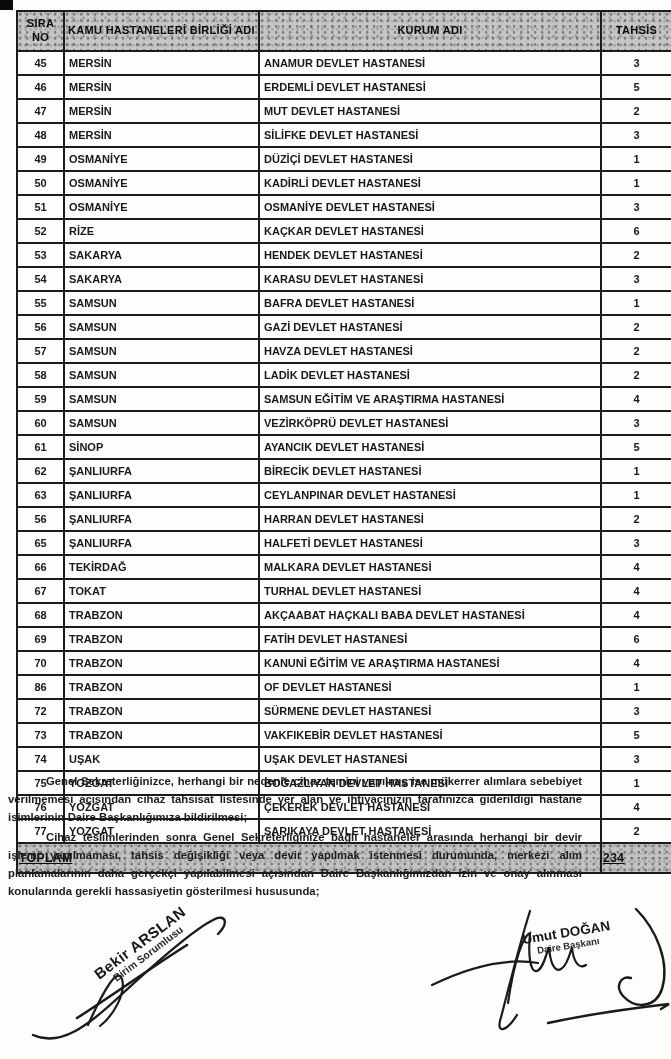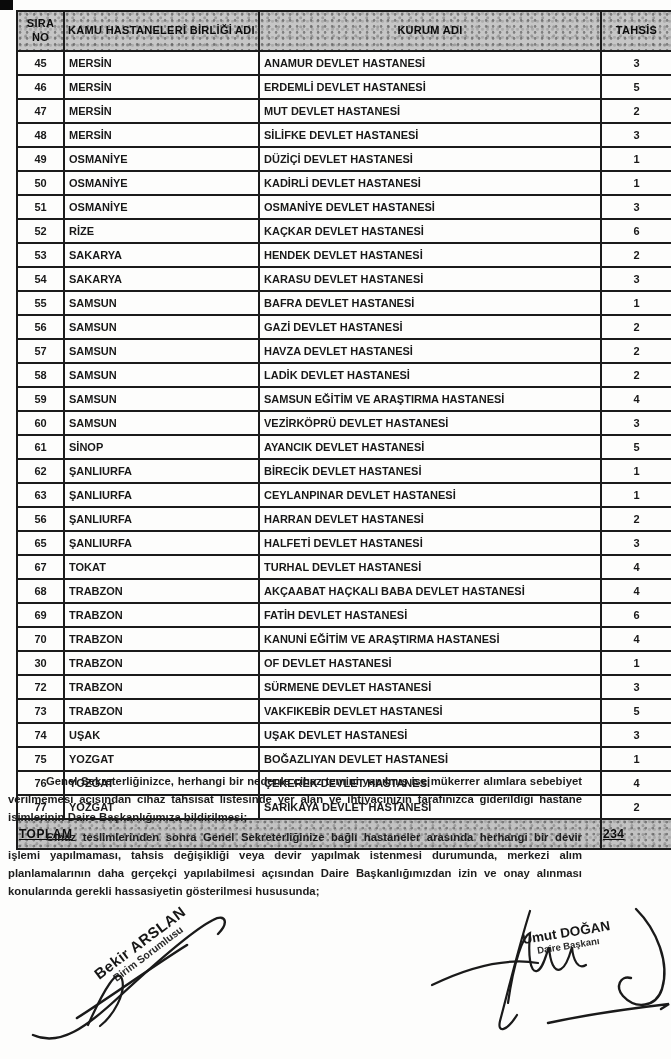--- a/index.html
+++ b/index.html
@@ -199,20 +199,26 @@
           <td class="cell-kurum">HARRAN DEVLET HASTANESİ</td>
           <td class="cell-tahsis">2</td>
         </tr>
         <tr>
           <td class="cell-no">65</td>
           <td class="cell-union">ŞANLIURFA</td>
           <td class="cell-kurum">HALFETİ DEVLET HASTANESİ</td>
           <td class="cell-tahsis">3</td>
         </tr>
         <tr>
+          <td class="cell-no">66</td>
+          <td class="cell-union">TEKİRDAĞ</td>
+          <td class="cell-kurum">MALKARA DEVLET HASTANESİ</td>
+          <td class="cell-tahsis">4</td>
+        </tr>
+        <tr>
           <td class="cell-no">67</td>
           <td class="cell-union">TOKAT</td>
           <td class="cell-kurum">TURHAL DEVLET HASTANESİ</td>
           <td class="cell-tahsis">4</td>
         </tr>
         <tr>
           <td class="cell-no">68</td>
           <td class="cell-union">TRABZON</td>
           <td class="cell-kurum">AKÇAABAT HAÇKALI BABA DEVLET HASTANESİ</td>
           <td class="cell-tahsis">4</td>
@@ -223,21 +229,21 @@
           <td class="cell-kurum">FATİH DEVLET HASTANESİ</td>
           <td class="cell-tahsis">6</td>
         </tr>
         <tr>
           <td class="cell-no">70</td>
           <td class="cell-union">TRABZON</td>
           <td class="cell-kurum">KANUNİ EĞİTİM VE ARAŞTIRMA HASTANESİ</td>
           <td class="cell-tahsis">4</td>
         </tr>
         <tr>
-          <td class="cell-no">30</td>
+          <td class="cell-no">86</td>
           <td class="cell-union">TRABZON</td>
           <td class="cell-kurum">OF DEVLET HASTANESİ</td>
           <td class="cell-tahsis">1</td>
         </tr>
         <tr>
           <td class="cell-no">72</td>
           <td class="cell-union">TRABZON</td>
           <td class="cell-kurum">SÜRMENE DEVLET HASTANESİ</td>
           <td class="cell-tahsis">3</td>
         </tr>

